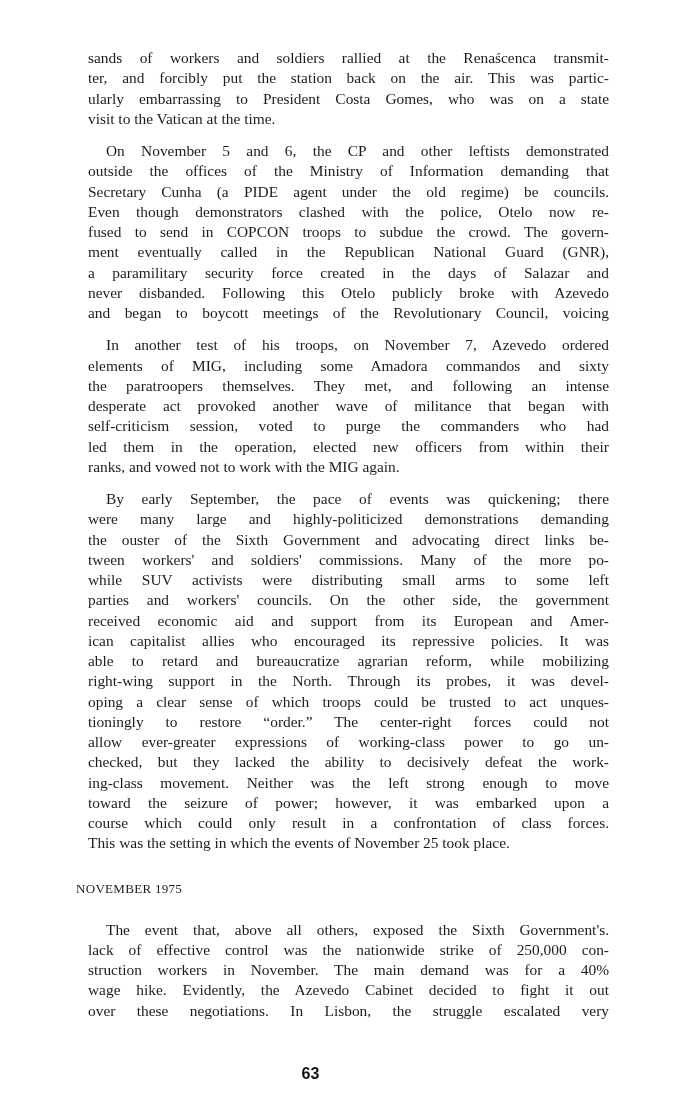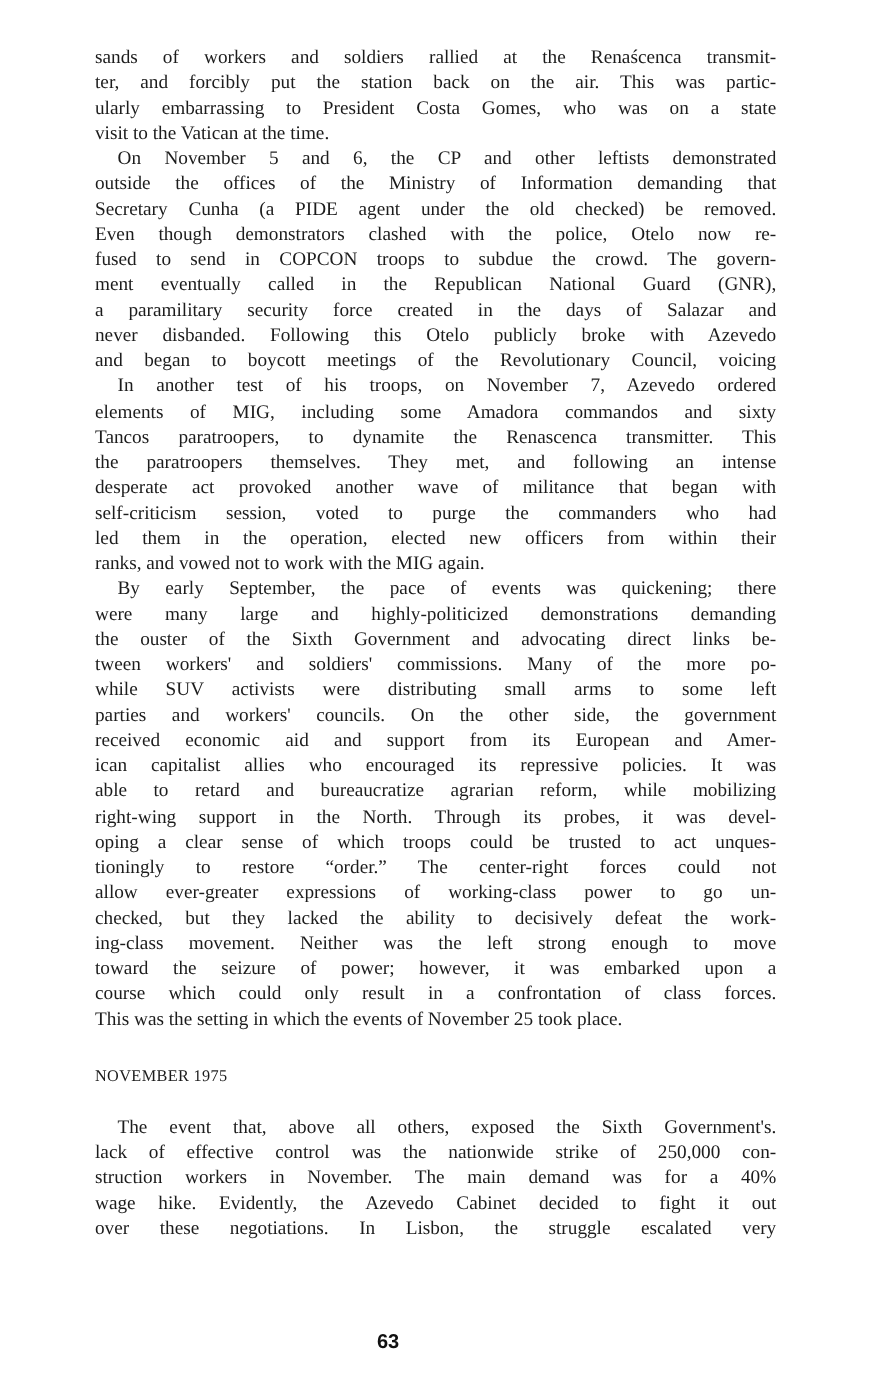--- a/index.html
+++ b/index.html
@@ -2,21 +2,21 @@
 <html><head>
   <meta charset="utf-8">
   <style>
     html, body { margin: 0; padding: 0; background: #ffffff; }
     body { width: 700px; height: 1100px; position: relative; overflow: hidden; }
     .page {
       position: absolute; left: 76px; top: 36px; width: 545px;
       font-family: "Liberation Serif", "DejaVu Serif", serif;
       color: #1c1c1c; font-size: 15.4px; line-height: 20.25px;
     }
-    .para { margin: 0; }
+    .para { margin: 12px; }
     .line {
       display: block; text-align: justify; text-align-last: justify;
       white-space: nowrap; height: 20.25px;
     }
     .line.last { text-align-last: left; }
     .indent { padding-left: 18px; }
     .heading {
       margin: 25px 0 21px 0; height: 20px;
       font-family: "Liberation Serif", "DejaVu Serif", serif;
       font-size: 13px; letter-spacing: 0.3px;
@@ -34,32 +34,31 @@
   <div id="paras-a">
       <div class="para">
         <span class="line">sands of workers and soldiers rallied at the Renaścenca transmit-</span>
         <span class="line">ter, and forcibly put the station back on the air. This was partic-</span>
         <span class="line">ularly embarrassing to President Costa Gomes, who was on a state</span>
         <span class="line last">visit to the Vatican at the time.</span>
       </div>
       <div class="para">
         <span class="line indent">On November 5 and 6, the CP and other leftists demonstrated</span>
         <span class="line">outside the offices of the Ministry of Information demanding that</span>
-        <span class="line">Secretary Cunha (a PIDE agent under the old checked) be removed.</span>
+        <span class="line">Secretary Cunha (a PIDE agent under the old regime) be councils.</span>
         <span class="line">Even though demonstrators clashed with the police, Otelo now re-</span>
         <span class="line">fused to send in COPCON troops to subdue the crowd. The govern-</span>
         <span class="line">ment eventually called in the Republican National Guard (GNR),</span>
         <span class="line">a paramilitary security force created in the days of Salazar and</span>
         <span class="line">never disbanded. Following this Otelo publicly broke with Azevedo</span>
         <span class="line">and began to boycott meetings of the Revolutionary Council, voicing</span>
       </div>
       <div class="para">
         <span class="line indent">In another test of his troops, on November 7, Azevedo ordered</span>
         <span class="line">elements of MIG, including some Amadora commandos and sixty</span>
-        <span class="line">Tancos paratroopers, to dynamite the Renascenca transmitter. This</span>
         <span class="line">the paratroopers themselves. They met, and following an intense</span>
         <span class="line">desperate act provoked another wave of militance that began with</span>
         <span class="line">self-criticism session, voted to purge the commanders who had</span>
         <span class="line">led them in the operation, elected new officers from within their</span>
         <span class="line last">ranks, and vowed not to work with the MIG again.</span>
       </div>
       <div class="para">
         <span class="line indent">By early September, the pace of events was quickening; there</span>
         <span class="line">were many large and highly-politicized demonstrations demanding</span>
         <span class="line">the ouster of the Sixth Government and advocating direct links be-</span>

